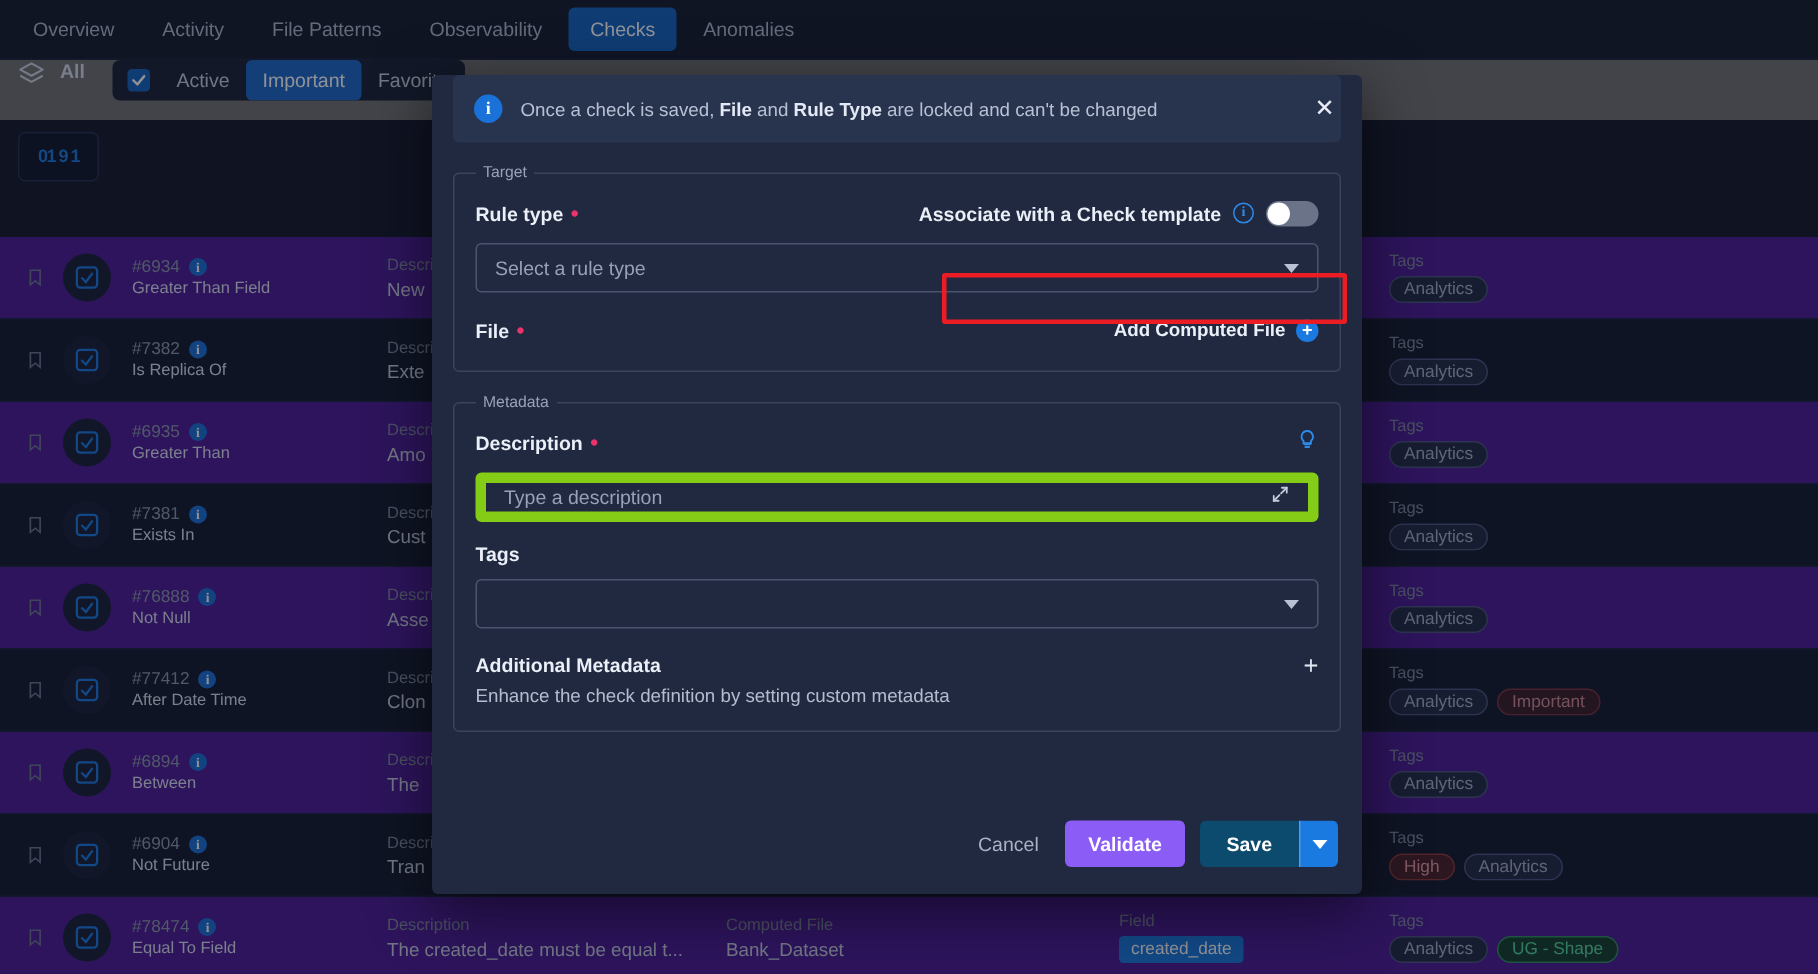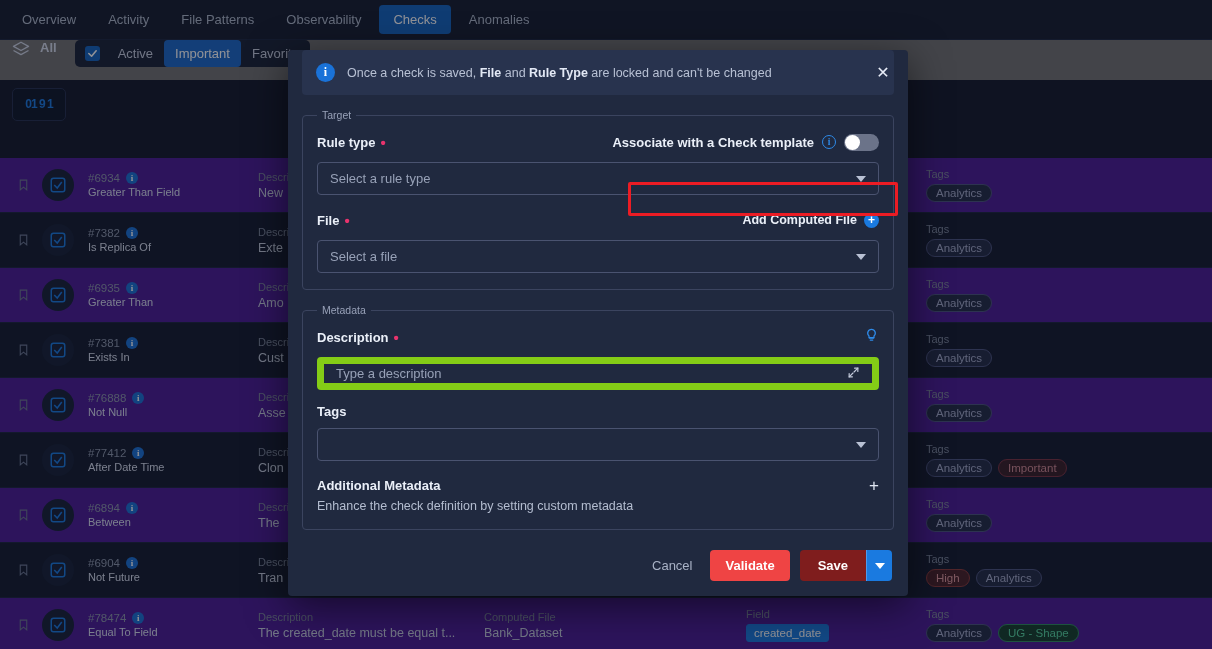--- a/index.html
+++ b/index.html
@@ -185,26 +185,26 @@
   .addmeta-row { display:flex; align-items:center; justify-content:space-between; margin-top: 16px; }
   .addmeta-t { font-size:13px; font-weight:700; color:#eaeff8; }
   .addmeta-plus { font-size: 17px; color:#dfe5f1; cursor:pointer; line-height:1; }
   .addmeta-s { font-size:12.5px; color:#b4bdd0; margin-top: 5px; }
   .modal-footer {
     display:flex; align-items:center; justify-content:flex-end; gap: 10px;
     padding: 6px 16px 18px;
   }
   .btn-cancel { font-size:13px; color:#a9b2c6; cursor:pointer; padding: 0 8px; }
   .btn-validate {
-    background:#ef4444; color:#fff; font-size:13px; font-weight:700;
+    background:#8b5cf6; color:#fff; font-size:13px; font-weight:700;
     padding: 8px 15px; border-radius:4px; cursor:pointer;
   }
   .btn-save-group { display:flex; border-radius:4px; overflow:hidden; }
   .btn-save {
-    background:#7f1d1d; color:#fff; font-size:13px; font-weight:700;
+    background:#0c4a6e; color:#fff; font-size:13px; font-weight:700;
     padding: 8px 18px; cursor:pointer;
   }
   .btn-save-caret {
     background:#1a7ae0; width: 26px; display:flex;align-items:center;justify-content:center;
     border-left:1px solid #4e9aec; cursor:pointer;
   }
 </style>
 </head>
 <body>
 
@@ -596,24 +596,20 @@
           <span class="flabel">
             <span>File</span>
             <span class="req">•</span>
           </span>
           <span class="linkact">
             <span>Add Computed File</span>
             <span class="plus-circle">+</span>
           </span>
         </div>
 
-        <div class="select">
-          <span class="ph">Select a file</span>
-          <span class="caret"></span>
-        </div>
       </fieldset>
 
       <fieldset>
         <legend>Metadata</legend>
 
         <div class="fieldrow">
           <span class="flabel">
             <span>Description</span>
             <span class="req">•</span>
           </span>

